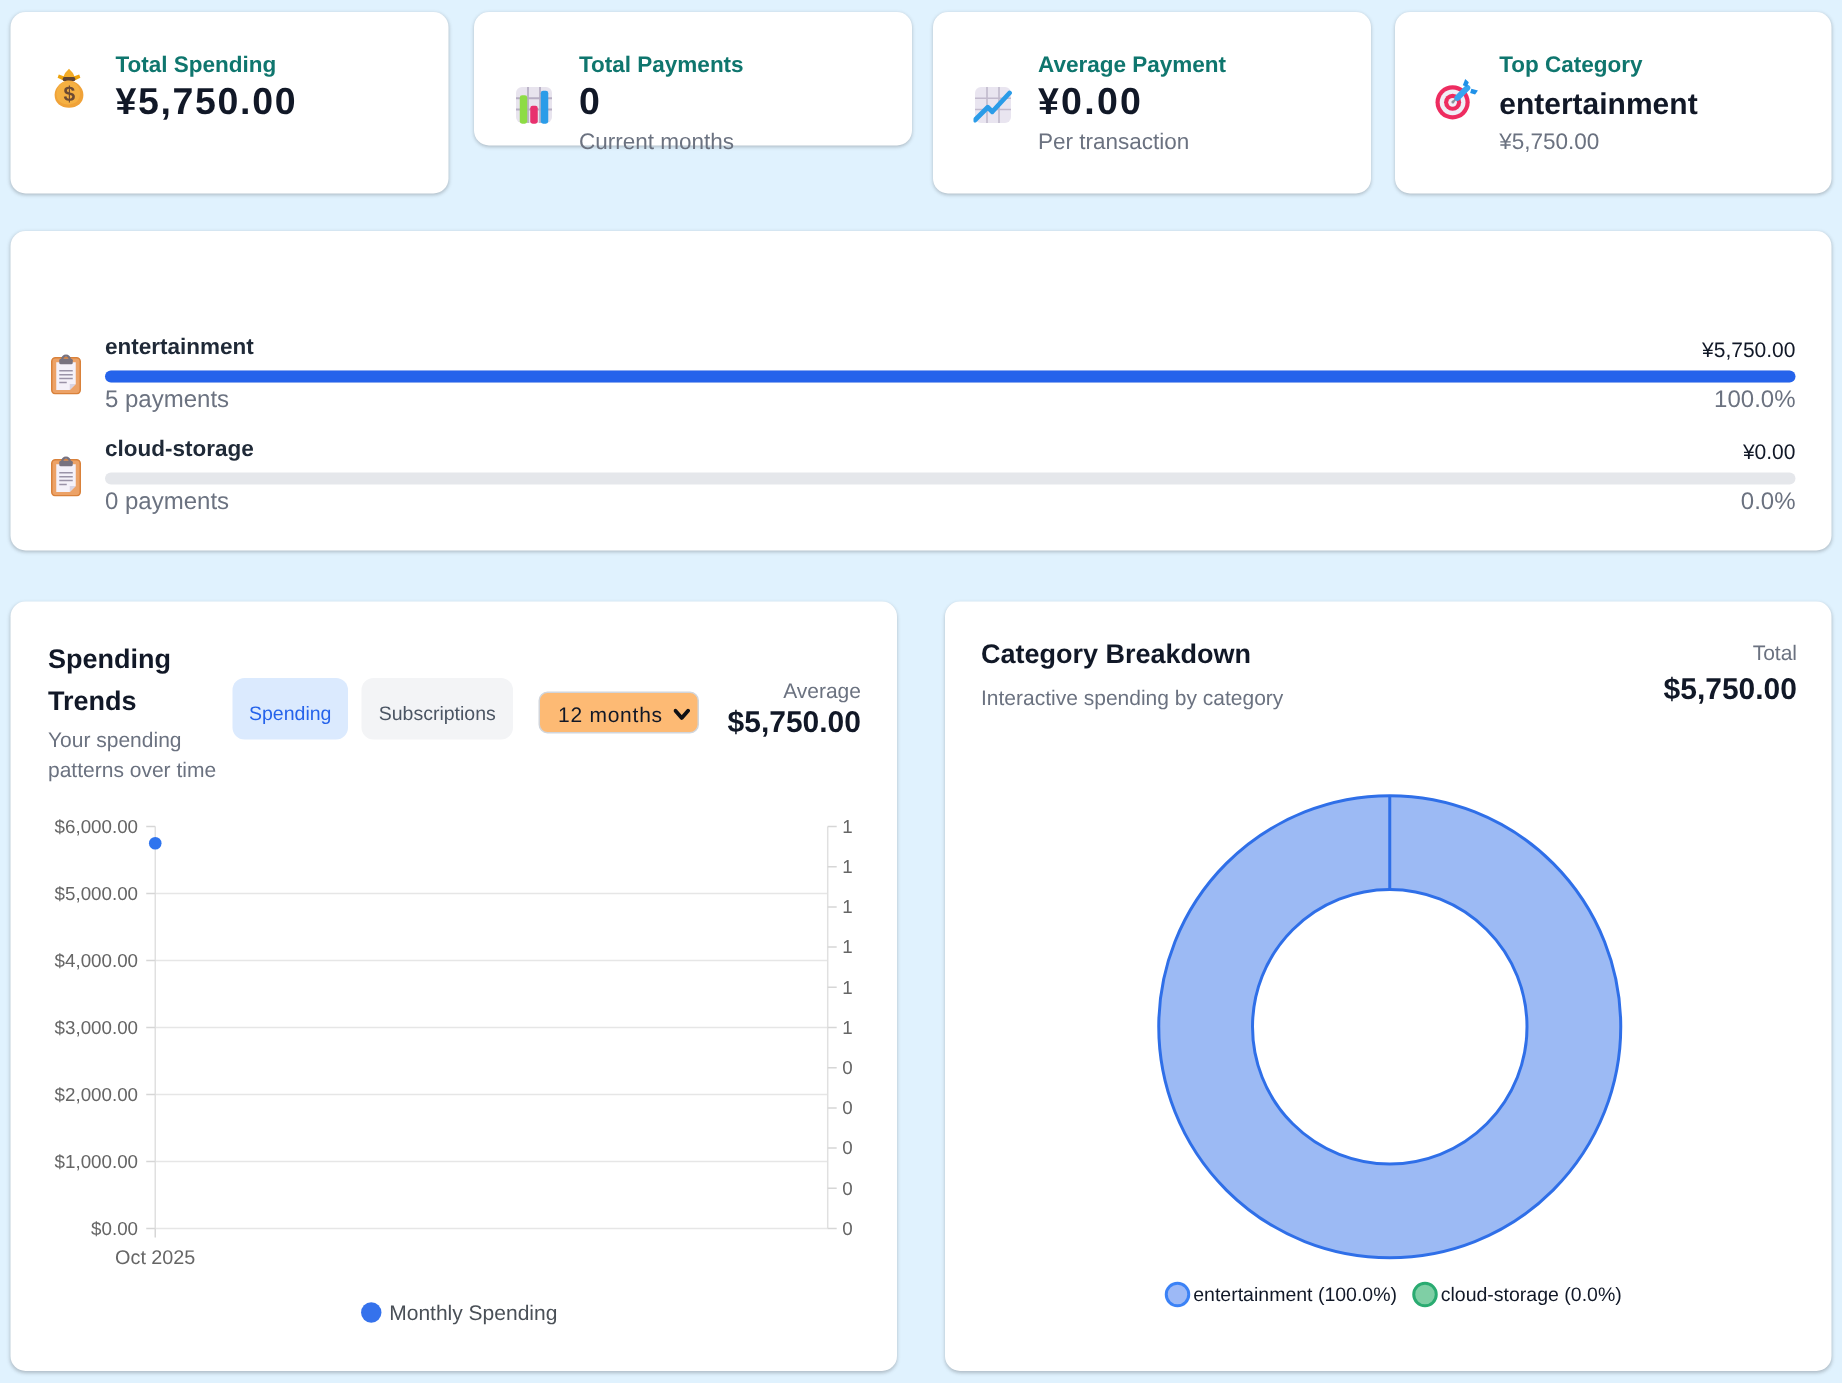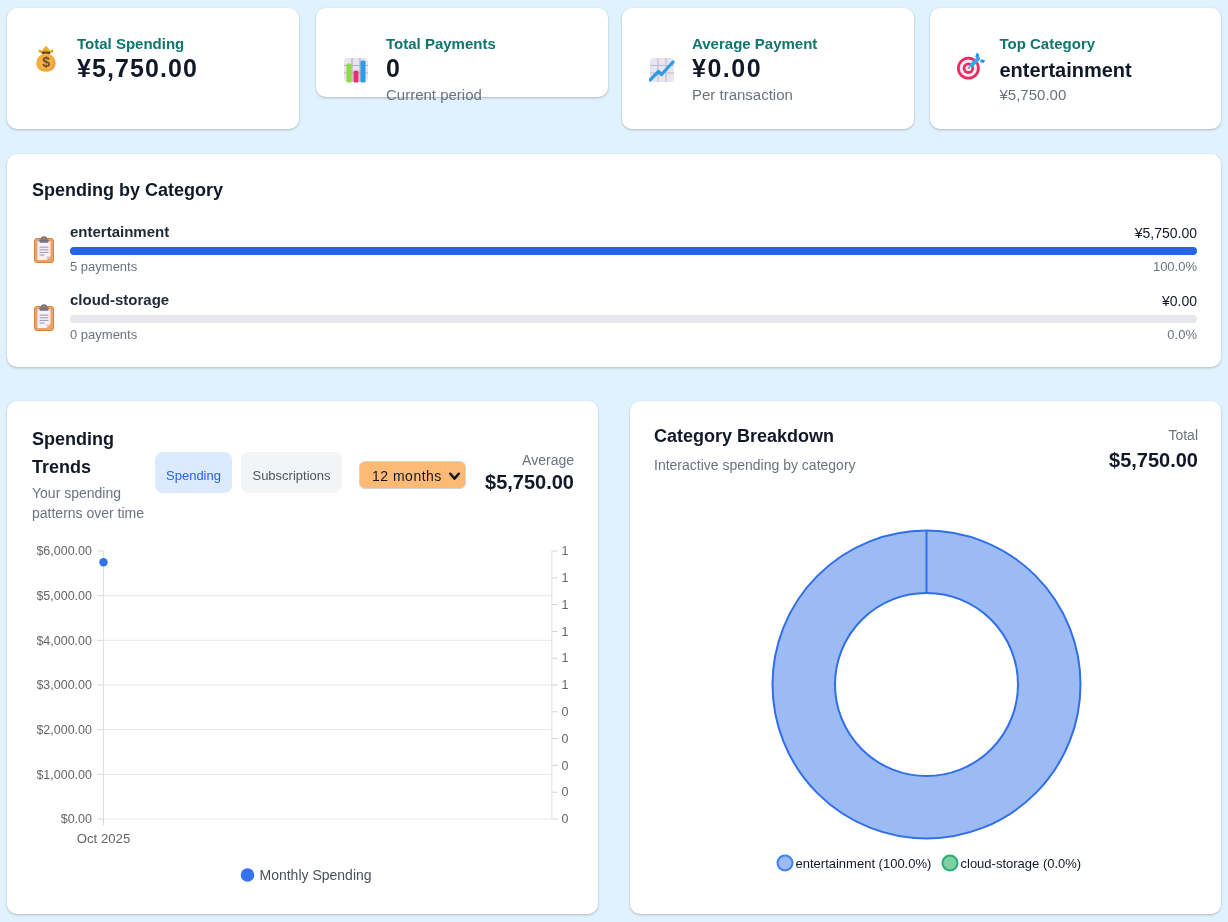--- a/index.html
+++ b/index.html
@@ -9,21 +9,21 @@
   .abs { position:absolute; }
   .r { text-align:right; }
   
   .stat-title { font-size:15px; line-height:20px; color:#0f766e; font-weight:700; }
   .stat-value { font-size:25px; line-height:30px; color:#111827; font-weight:700; }
   .stat-sub { font-size:15px; line-height:20px; color:#6b7280; }
   
   .h2 { font-size:18px; line-height:28px; font-weight:700; color:#111827; }
   .cat-name { font-size:15px; line-height:20px; font-weight:600; color:#1f2937; }
   .cat-amt { font-size:14px; line-height:20px; color:#111827; }
-  .cat-sub { font-size:13px; line-height:18px; color:#6b7280;text-align:center; }
+  .cat-sub { font-size:16px; line-height:18px; color:#6b7280;text-align:center; }
   .track { position:absolute; left:63px; right:24px; height:8px; border-radius:4px; background:#e5e7eb; }
   .fill { height:8px; border-radius:4px; background:#2563eb; }
   .sub14 { font-size:14px; line-height:20px; color:#6b7280; }
   .tab { position:absolute; border-radius:8px; font-size:13px; display:flex; align-items:center; justify-content:center; padding-top:5px; }
   .tab.on { background:#dbeafe; color:#2563eb; }
   .tab.off { background:#f3f4f6; color:#4b5563; }
   .bigval { font-size:20px; line-height:28px; font-weight:700; color:#111827; }
 </style>
 </head>
 <body>
@@ -44,21 +44,21 @@
 <div class="card" style="left:316px; top:8px; width:291.5px; height:89px;">
   <div class="abs" style="left:27px; top:49px; width:26px; height:26px;" id="ic-bars"><svg width="26" height="26" viewBox="0 0 26 26">
     <rect x="1" y="1" width="24" height="24" rx="4" fill="#e8e4ee"></rect>
     <path d="M1 8.5 H25 M1 16 H25 M9 1 V25 M17 1 V25" stroke="#b7aec4" stroke-width="1.2" fill="none"></path>
     <rect x="3.5" y="6.5" width="5" height="19" rx="1.6" fill="#8ddc45"></rect>
     <rect x="10.5" y="13.5" width="5" height="12" rx="1.6" fill="#e8316e"></rect>
     <rect x="17.5" y="3.5" width="5" height="22" rx="1.6" fill="#2b9ce8"></rect>
   </svg></div>
   <div class="abs stat-title" style="left:70px; top:26px;">Total Payments</div>
   <div class="abs stat-value" style="left:70px; top:45px;">0</div>
-  <div class="abs stat-sub" style="left:70px; top:77px;">Current period</div>
+  <div class="abs stat-sub" style="left:70px; top:77px;">Current months</div>
 </div>
 <div class="card" style="left:622px; top:8px; width:291.5px; height:121px;">
   <div class="abs" style="left:27px; top:49px; width:26px; height:26px;" id="ic-line"><svg width="26" height="26" viewBox="0 0 26 26">
     <rect x="1" y="1" width="24" height="24" rx="4" fill="#e9e5f0"></rect>
     <path d="M1 8.5 H25 M1 16 H25 M9 1 V25 M17 1 V25" stroke="#c2bacd" stroke-width="1.1" fill="none"></path>
     <path d="M1 23 L9.5 14.5 L12.5 17.5 L24 5" fill="none" stroke="#2b9ce8" stroke-width="3.2" stroke-linecap="round" stroke-linejoin="round"></path>
   </svg></div>
   <div class="abs stat-title" style="left:70px; top:26px;">Average Payment</div>
   <div class="abs stat-value" style="left:70px; top:45px; letter-spacing:1.5px;">¥0.00</div>
   <div class="abs stat-sub" style="left:70px; top:77px;">Per transaction</div>
@@ -74,21 +74,20 @@
     <path d="M16.6 13.2 L23.2 6.6" stroke="#38a5f0" stroke-width="4" stroke-linecap="round"></path>
     <path d="M20.2 4.9 L21.8 0.6 L24.2 2.8 L22.9 5.9 Z" fill="#2091e8"></path>
     <path d="M25.9 7.2 L30.3 8.4 L28.4 11 L25.1 10 Z" fill="#2091e8"></path>
   </svg></div>
   <div class="abs stat-title" style="left:70px; top:26px;">Top Category</div>
   <div class="abs stat-value" style="left:70px; top:47px; font-size:20px;">entertainment</div>
   <div class="abs stat-sub" style="left:70px; top:77px;">¥5,750.00</div>
 </div>
 
 <div class="card" style="left:7px; top:154px; width:1214px; height:213px;">
-  <div class="abs h2" style="left:25px; top:22px;">Spending by Category</div>
   <div class="abs" style="left:26px; top:82px; width:22px; height:27px;" id="ic-clip1"><svg width="22" height="27" viewBox="0 0 22 27">
     <rect x="1.5" y="2.5" width="19" height="24" rx="2.5" fill="#eca267"></rect>
     <rect x="1.5" y="2.5" width="19" height="24" rx="2.5" fill="none" stroke="#d9813a" stroke-width="1"></rect>
     <path d="M4.5 5.5 h13 v14.5 l-4 4 h-9 Z" fill="#f4f1f9"></path>
     <path d="M17.5 20 l-4 4 v-4 Z" fill="#d8d3e2"></path>
     <path d="M6.5 11.2 h9 M6.5 13.8 h9 M6.5 16.4 h9 M6.5 19 h5" stroke="#9a93a8" stroke-width="1"></path>
     <rect x="6.5" y="3.2" width="9" height="3.6" rx="1" fill="#77727f"></rect>
     <path d="M8.5 3.6 a2.5 2.5 0 0 1 5 0" fill="none" stroke="#77727f" stroke-width="1.6"></path>
   </svg></div>
   <div class="abs cat-name" style="left:63px; top:68px;">entertainment</div>

